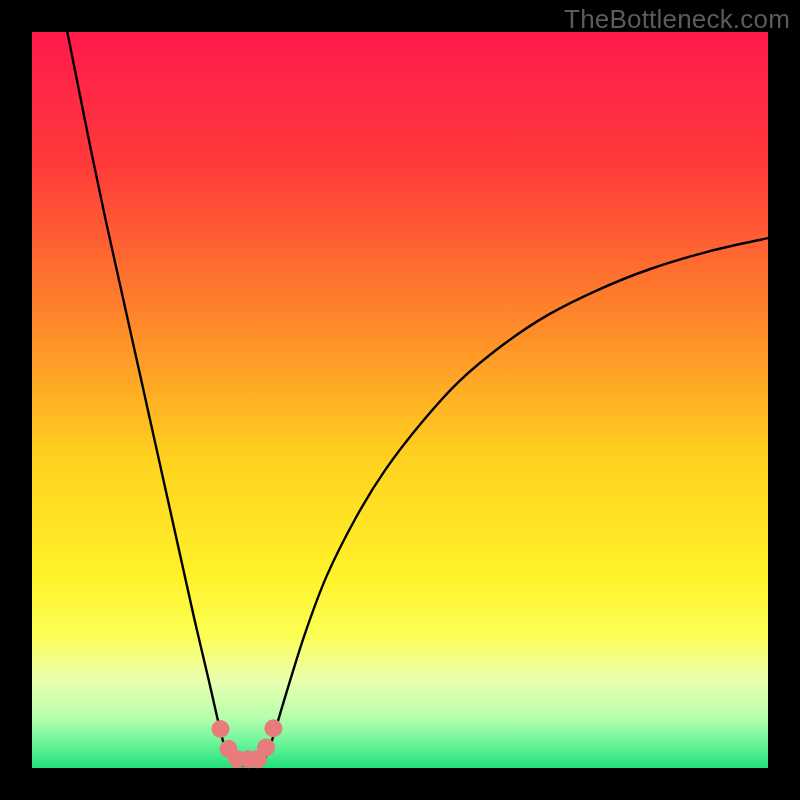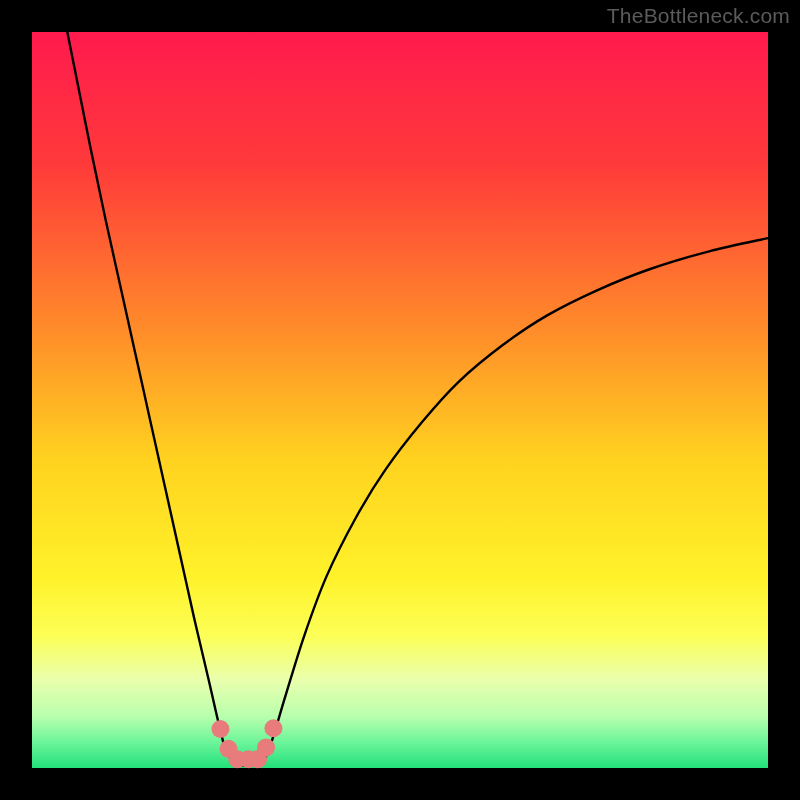--- a/index.html
+++ b/index.html
@@ -16,21 +16,21 @@
     top: 0; left: 0;
     width: 800px;
     height: 800px;
     background: #000;
   }
   .watermark {
     position: absolute;
     top: 4px;
     right: 10px;
     color: #5b5b5b;
-    font-size: 21px;
+    font-size: 26px;
     font-weight: 400;
     letter-spacing: 0.2px;
   }
   svg {
     position: absolute;
     top: 0; left: 0;
   }
 </style>
 </head>
 <body>

